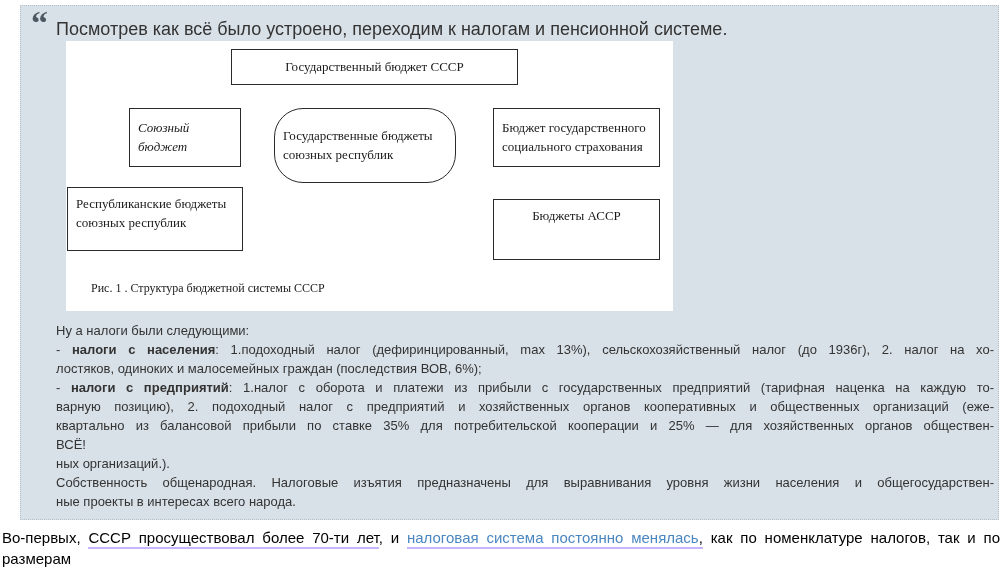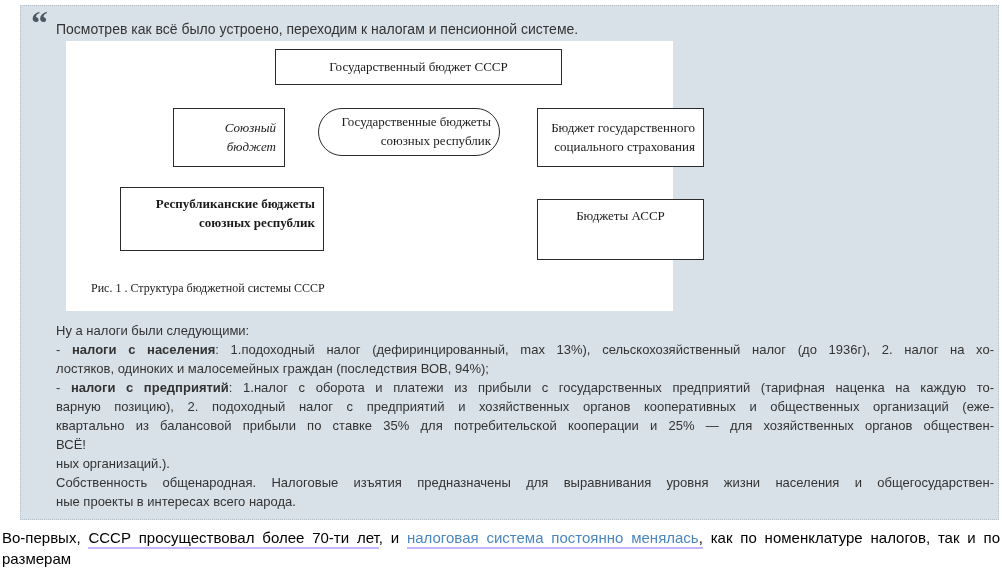--- a/index.html
+++ b/index.html
@@ -15,43 +15,42 @@
     background:#d9e1e8; border:1px dotted #b3c0ca; box-sizing:border-box;
   }
   .quote-icon {
     position:absolute; left:10px; top:4px;
     font-family:"Liberation Serif", serif; font-weight:bold;
     font-size:34px; line-height:26px; color:#4c5963;
     user-select:none;
   }
   .quote-intro {
     position:absolute; left:35px; top:14px; width:930px;
-    font-size:14px; line-height:18px; color:#333333;
+    font-size:18px; line-height:18px; color:#333333;
   }
 
   
   .figure {
     position:absolute; left:45px; top:35px; width:607px; height:270px;
     background:#ffffff;
   }
   .fbox {
     position:absolute; box-sizing:border-box;
     border:1px solid #2b2b2b; background:#ffffff;
     display:flex; align-items:center; justify-content:center;
-    text-align:right; padding:16px 8px;
+    text-align:left; padding:16px 8px;
     font-family:"Liberation Serif", serif; font-size:13px; line-height:1.45;
     color:#1a1a1a;
-    margin-left:44px;
   }
   .fbox.top-align { align-items:flex-start; padding-top:7px; }
   .f-root { left:165px; top:8px;  width:287px; height:36px; }
   .f-l2a  { left:63px;  top:67px; width:112px; height:59px;font-style:italic; }
-  .f-l2b  { left:208px; top:67px; width:182px; height:48px;border-radius:29px; }
+  .f-l2b  { left:208px; top:67px; width:182px; height:75px;border-radius:29px; }
   .f-l2c  { left:427px; top:67px; width:167px; height:59px; }
-  .f-l3a  { left:10px;   top:146px; width:204px; height:64px;font-weight:bold; }
+  .f-l3a  { left:1px;   top:146px; width:176px; height:64px; }
   .f-l3b  { left:208px; top:146px; width:182px; height:64px; }
   .f-l3c  { left:427px; top:158px; width:167px; height:61px; }
   .figure-caption {
     position:absolute; left:25px; top:240px;
     font-family:"Liberation Serif", serif; font-size:12px; color:#1a1a1a;
     white-space:nowrap;
   }
 
   
   .quote-body {
@@ -85,21 +84,21 @@
     <div class="fbox f-l2c">Бюджет государственного социального страхования</div>
     <div class="fbox f-l3a top-align">Республиканские бюджеты союзных республик</div>
     <div class="fbox f-l3c top-align">Бюджеты АССР</div>
     <div class="figure-caption">Рис. 1 . Структура бюджетной системы СССР</div>
   </div>
 
   <div class="quote-body">
     <div>Ну а налоги были следующими:</div>
 
     <div class="jl"><span>- </span><span class="bold">налоги с населения</span><span>: 1.подоходный налог (дефиринцированный, max 13%), сельскохозяйственный налог (до 1936г), 2. налог на хо-</span></div>
-    <div>лостяков, одиноких и малосемейных граждан (последствия ВОВ, 94%);</div>
+    <div>лостяков, одиноких и малосемейных граждан (последствия ВОВ, 6%);</div>
 
     <div class="jl"><span>- </span><span class="bold">налоги с предприятий</span><span>: 1.налог с оборота и платежи из прибыли с государственных предприятий (тарифная наценка на каждую то-</span></div>
     <div class="jl">варную позицию), 2. подоходный налог с предприятий и хозяйственных органов кооперативных и общественных организаций (еже-</div>
     <div class="jl">квартально из балансовой прибыли по ставке 35% для потребительской кооперации и 25% — для хозяйственных органов обществен-</div>
     <div>ВСЁ!</div>
 
     <div>ных организаций.).</div>
 
     <div class="jl">Собственность общенародная. Налоговые изъятия предназначены для выравнивания уровня жизни населения и общегосударствен-</div>
     <div>ные проекты в интересах всего народа.</div>

